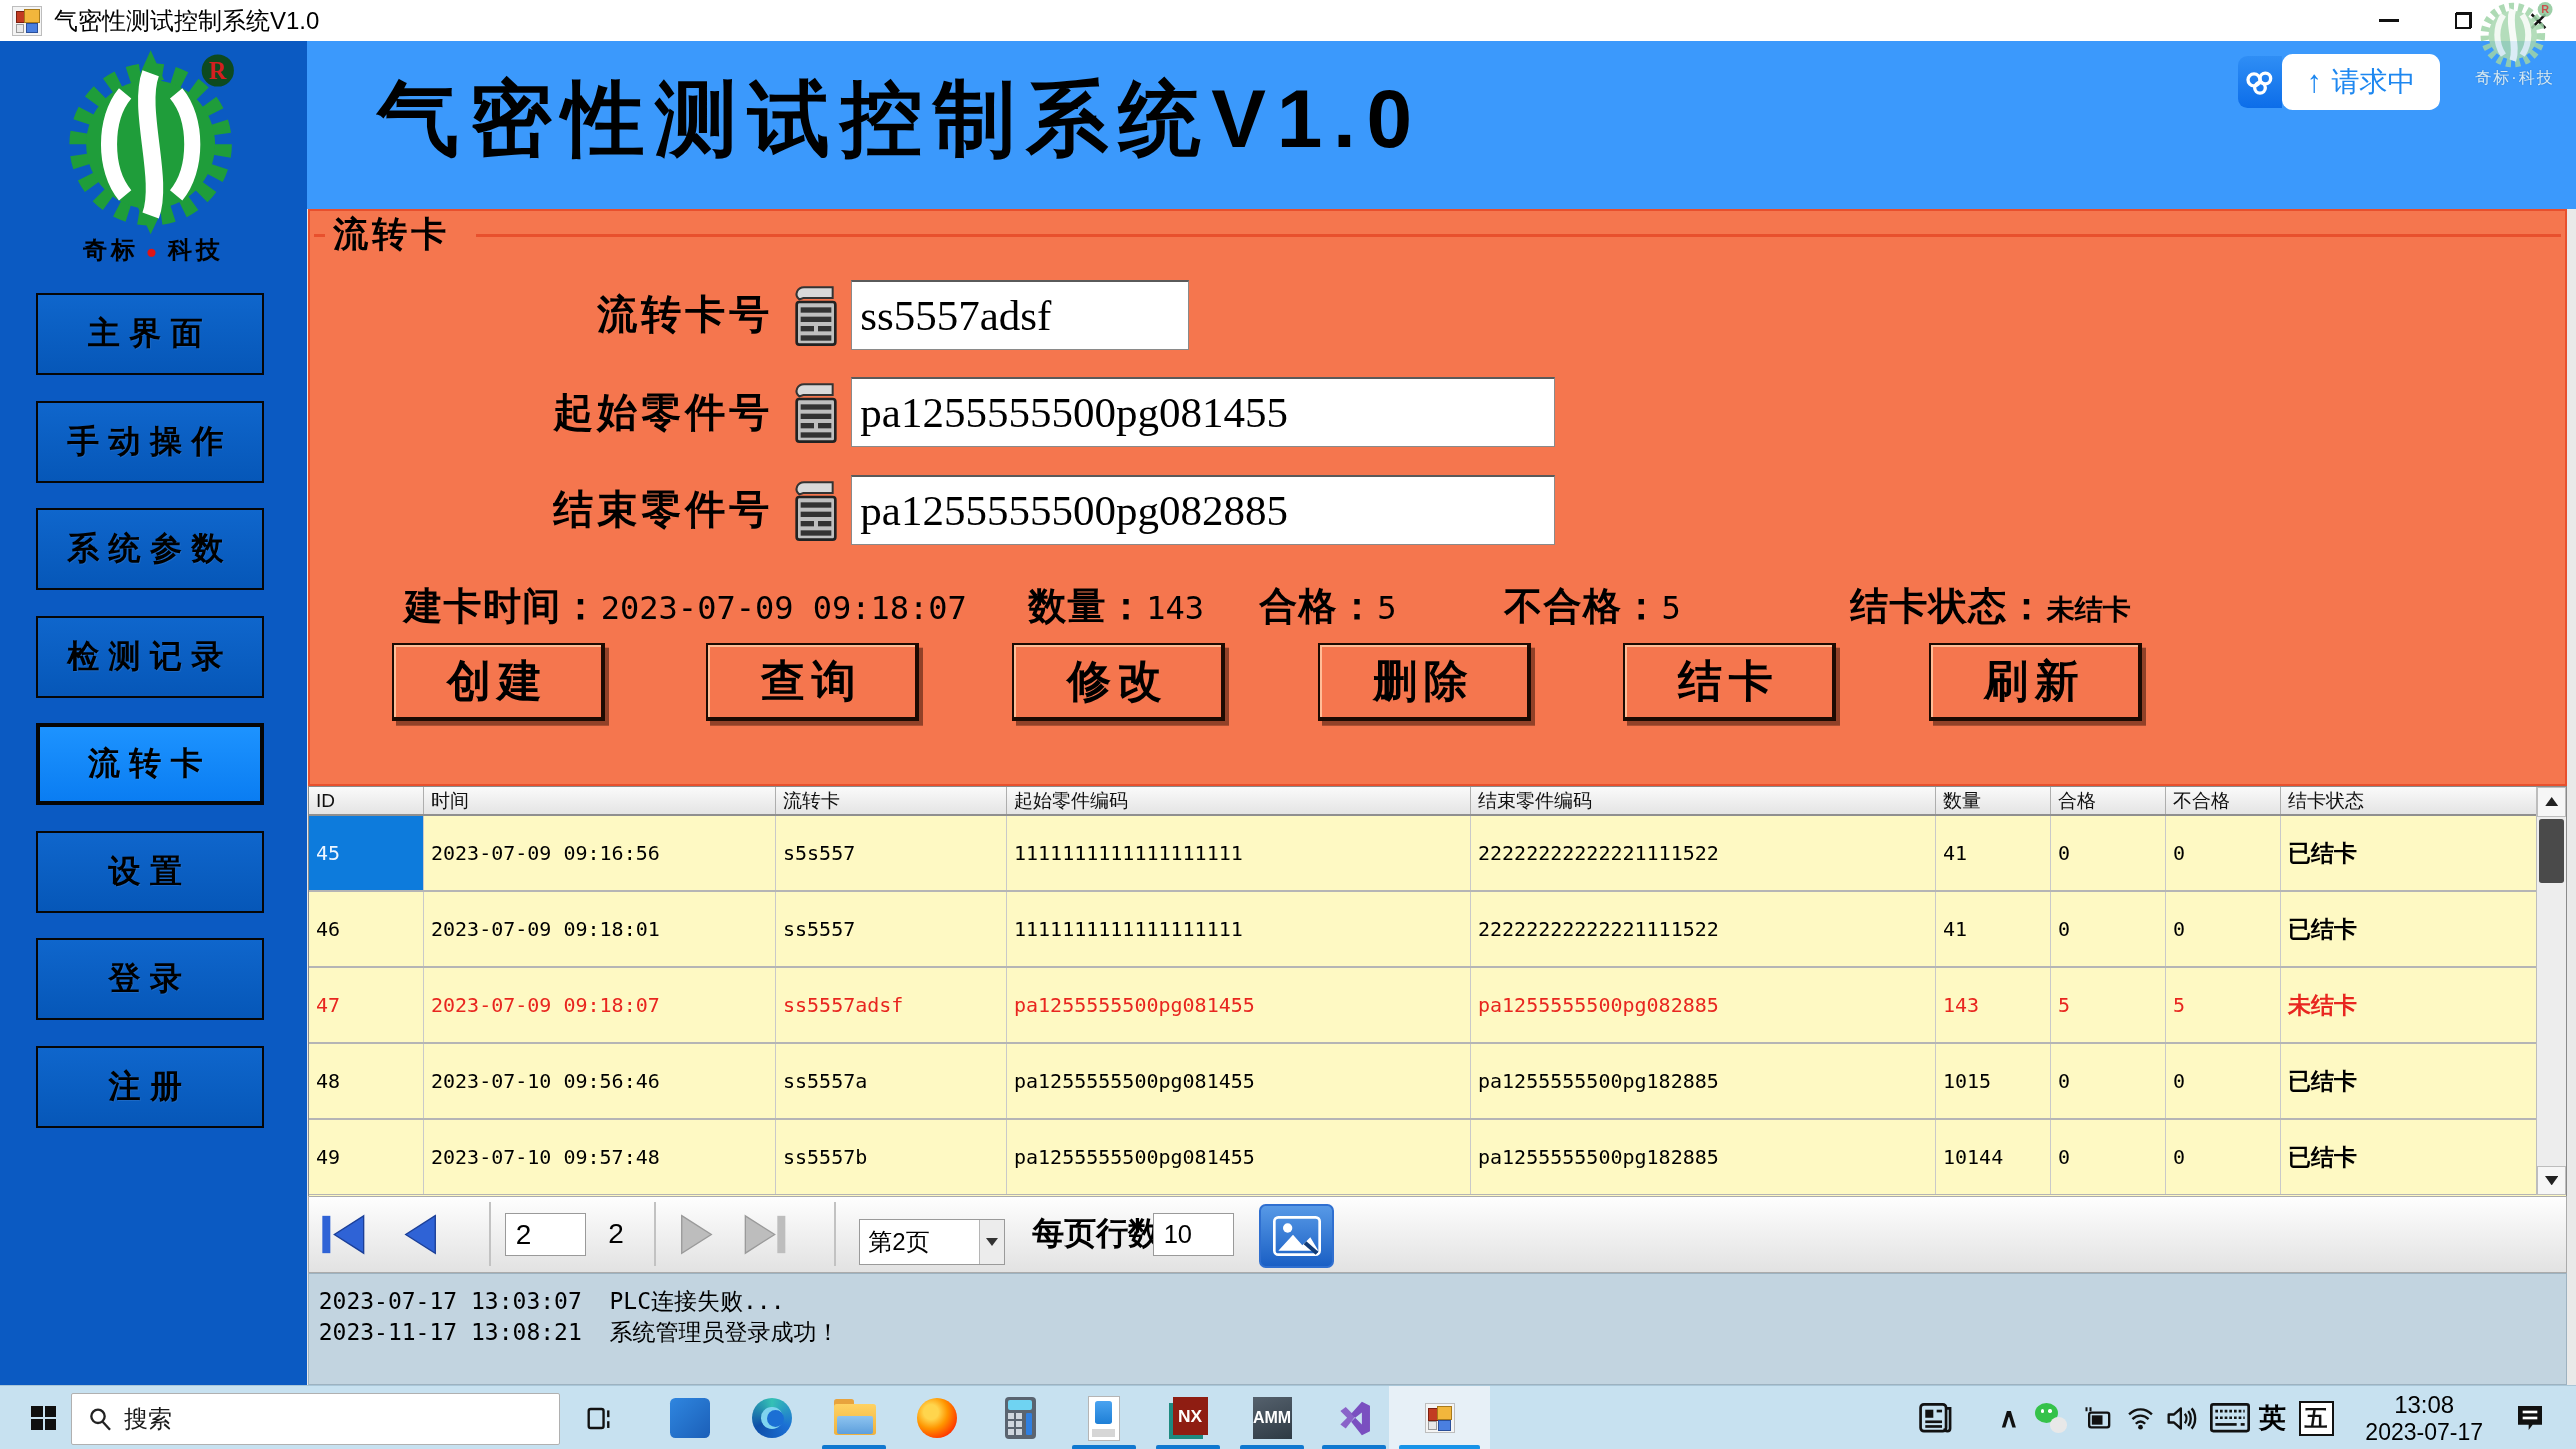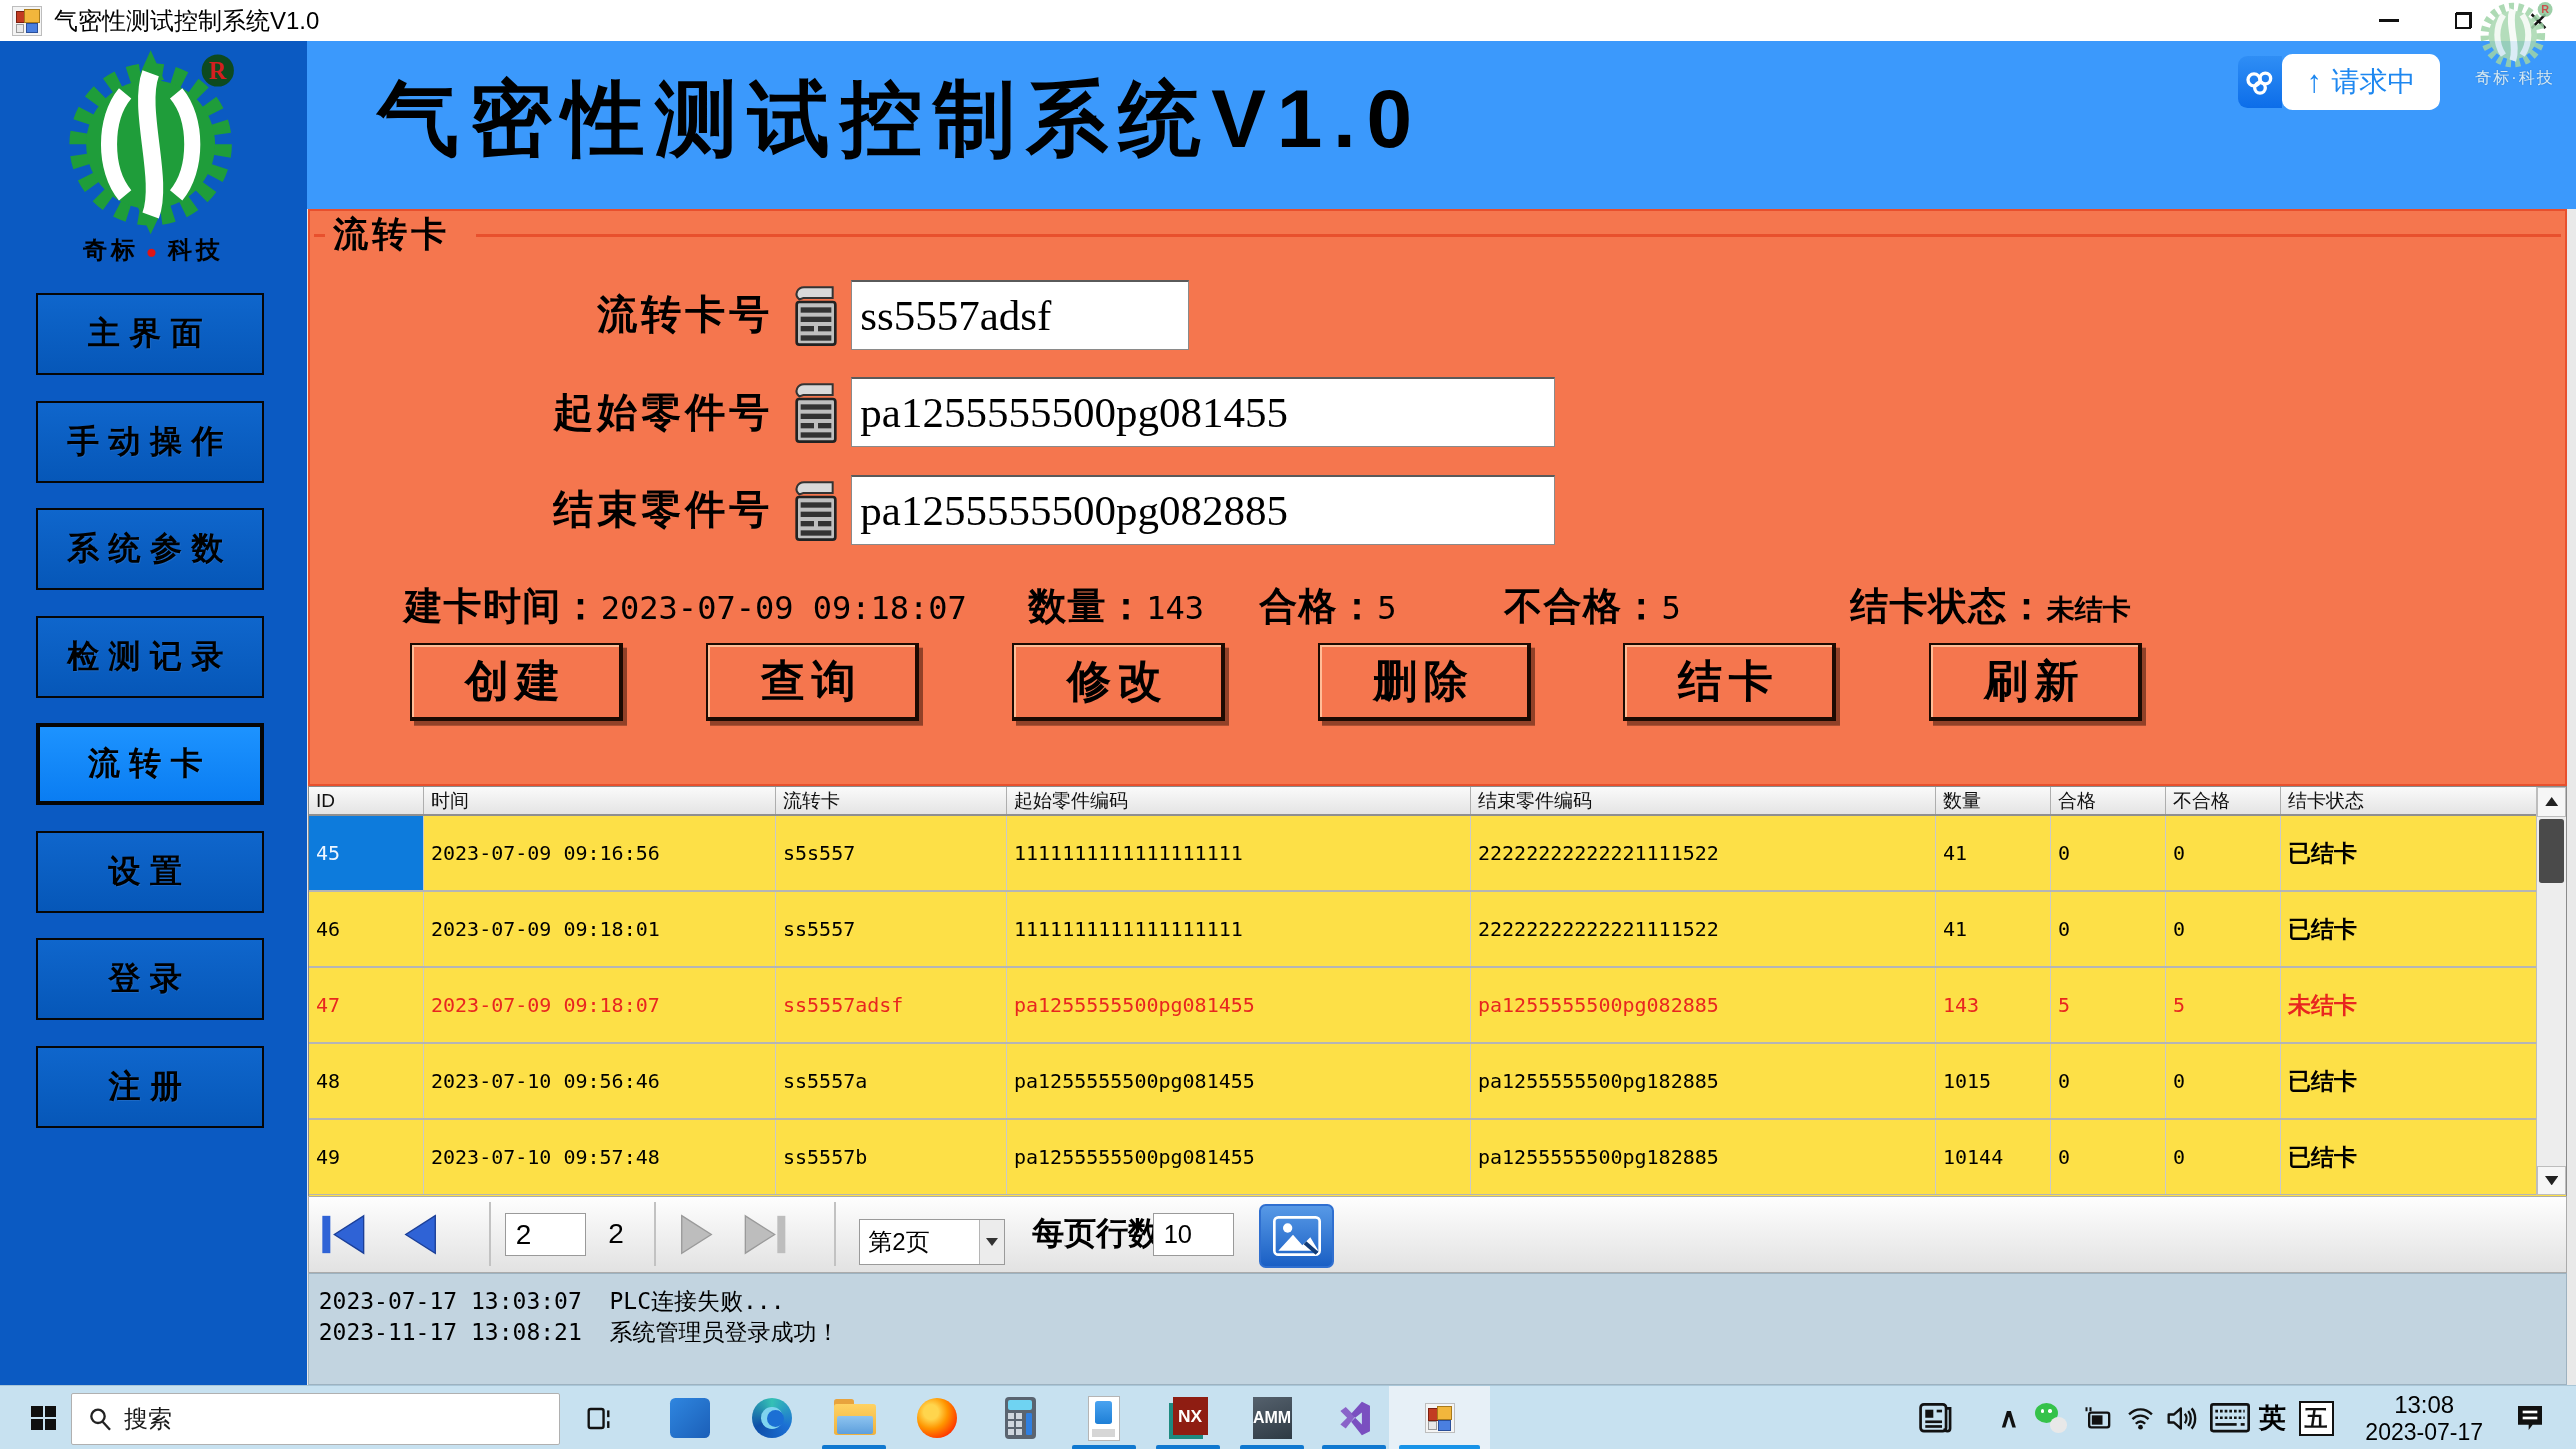--- a/index.html
+++ b/index.html
@@ -57,21 +57,21 @@
   .fld-input{position:absolute;height:70px;box-sizing:border-box;background:#fff;border:1.3px solid #8a8a8a;border-top:2.7px solid #5a5a5a;font-family:"Liberation Serif",serif;font-size:43px;color:#000;padding:0 0 0 8px;outline:none;}
 
   .stat{position:absolute;top:370px;white-space:nowrap;}
   .stat .sl{font-size:38px;font-weight:900;color:#000;letter-spacing:1.3px;}
   .stat .sv{font-size:32px;font-family:"DejaVu Sans Mono",monospace;color:#000;}
   .stat .svb{font-size:28px;font-weight:900;color:#000;}
 
   .actbtn{position:absolute;top:432px;width:213px;height:78px;box-sizing:border-box;background:#f5764e;border:2px solid #1c0a02;border-right-width:4px;border-bottom-width:4px;box-shadow:inset 2px 2px 0 #ffb astray;box-shadow:inset 2px 2px 0 #ffbd97,4px 4.7px 0 rgba(45,12,2,.5);display:flex;align-items:center;justify-content:center;font-size:44px;font-weight:900;color:#000;letter-spacing:6.7px;}
 
   
-  .grid{position:absolute;left:1.3px;top:745px;width:2259px;height:411px;background:#fde047;border:1.3px solid #8a8a8a;box-sizing:border-box;overflow:hidden;}
+  .grid{position:absolute;left:1.3px;top:745px;width:2259px;height:411px;background:#fef9c3;border:1.3px solid #8a8a8a;box-sizing:border-box;overflow:hidden;}
   .gwrap{position:absolute;left:0;top:0;width:2230px;height:408px;overflow:hidden;}
   .grow{display:grid;grid-template-columns:115px 352px 231px 464px 465px 115px 115px 115px 1fr;}
   .ghead{height:27px;background:linear-gradient(#fafafa,#e4e4e4);border-bottom:2px solid #8f8f8f;}
   .ghead .gc{font-size:19px;color:#101010;display:flex;align-items:center;padding-left:6.7px;border-right:0.7px solid #aeaeae;box-sizing:border-box;}
   .gbody .grow{height:74px;border-bottom:2px solid #b5b5b5;}
   .gbody .gc{font-family:"DejaVu Sans Mono",monospace;font-size:20px;color:#000;display:flex;align-items:center;padding-left:6.7px;border-right:0.7px solid #c9c9c9;box-sizing:border-box;overflow:hidden;}
   .gbody .status{font-family:"Liberation Sans",sans-serif;font-weight:900;font-size:23px;}
   .row-red .gc{color:#e8261f;}
   .idsel{background:#0d7bdc;color:#eef6ff !important;}
   .vscroll{position:absolute;right:0;top:0;width:29.5px;height:408px;background:#ededed;border-left:0.7px solid #bdbdbd;}
@@ -276,21 +276,21 @@
       <div class="stat" style="left:949px;">
         <span class="sl">合格：</span><span class="sv">5</span>
       </div>
       <div class="stat" style="left:1194px;">
         <span class="sl">不合格：</span><span class="sv">5</span>
       </div>
       <div class="stat" style="left:1540px;">
         <span class="sl">结卡状态：</span><span class="svb">未结卡</span>
       </div>
 
-      <div class="actbtn" style="left:100px;">
+      <div class="actbtn" style="left:82px;">
           <span>创建</span>
         </div>
       <div class="actbtn" style="left:396px;">
           <span>查询</span>
         </div>
       <div class="actbtn" style="left:702px;">
           <span>修改</span>
         </div>
       <div class="actbtn" style="left:1008px;">
           <span>删除</span>

